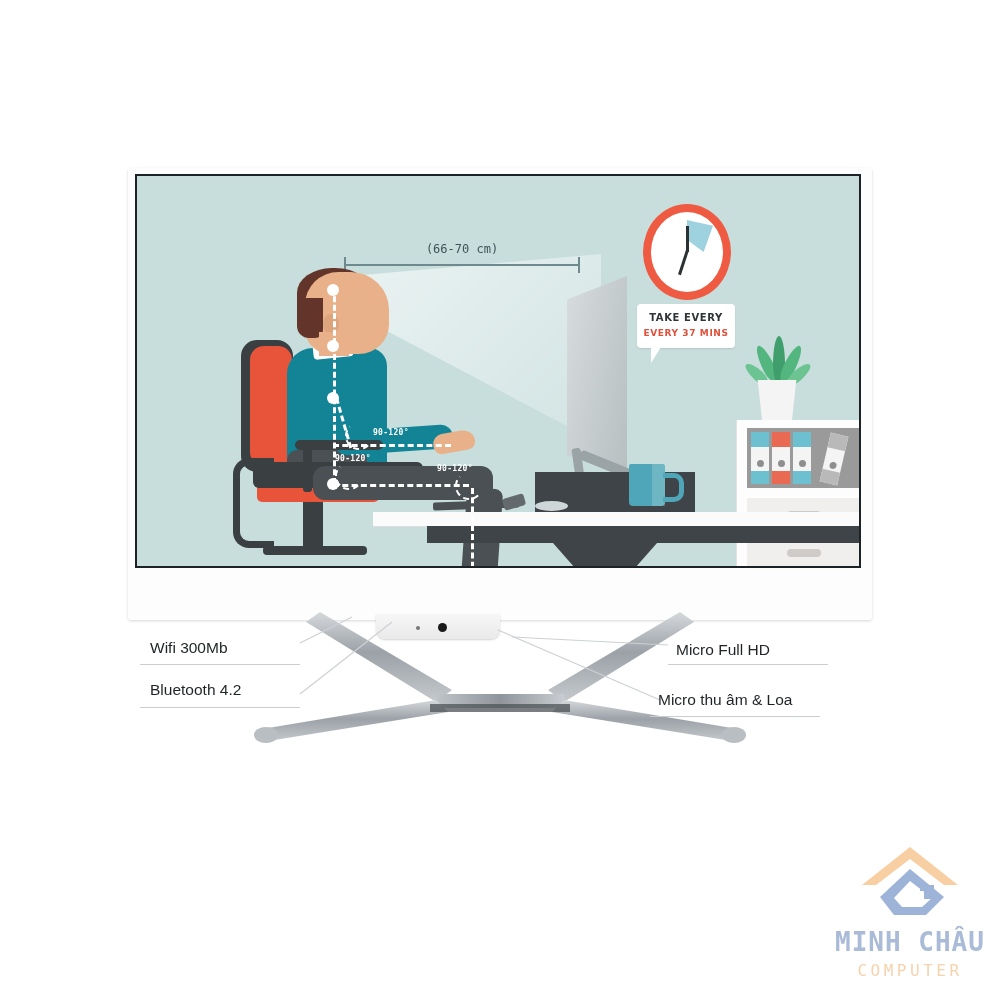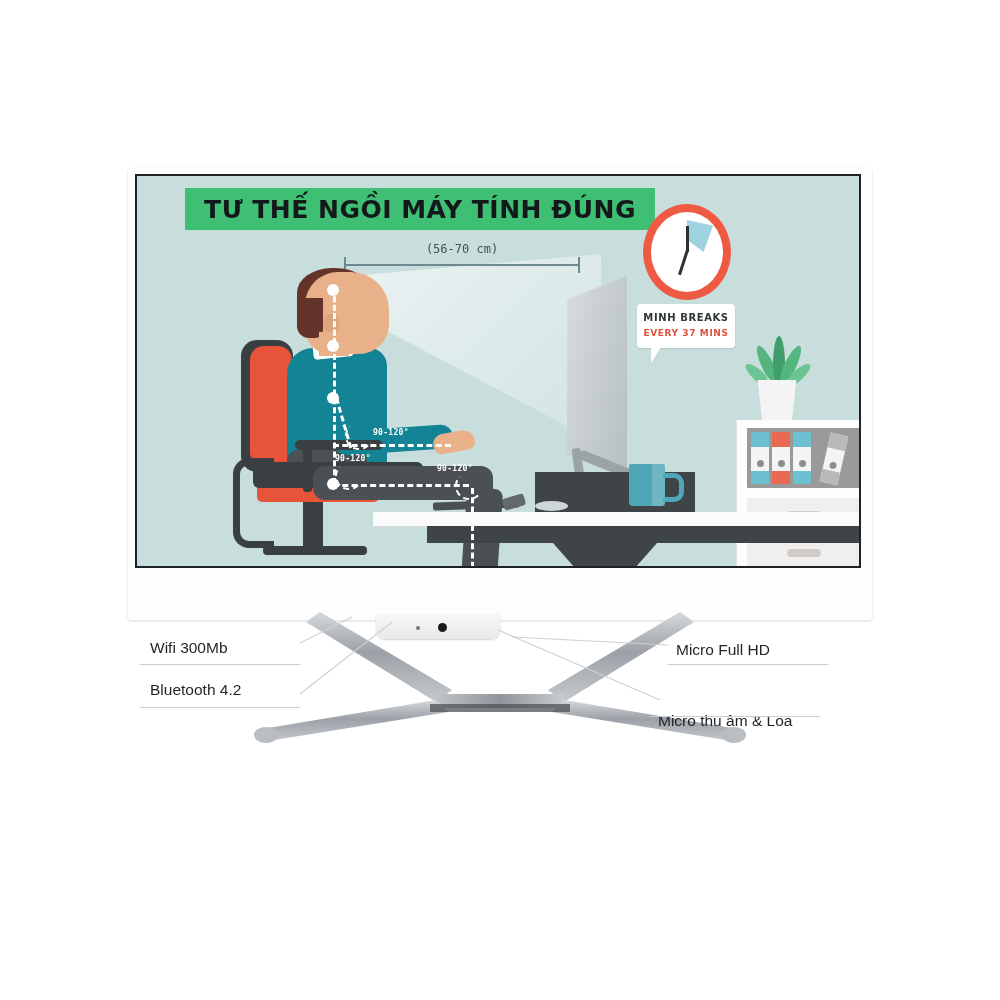--- a/index.html
+++ b/index.html
@@ -215,41 +215,38 @@
 
 <div id="stage">
 
   <div class="monitor">
     <div class="bezel"></div>
     <div class="screen-frame"></div>
 
     <div class="screen">
       <div class="wall"></div>
 
-      <div class="title-banner">
-        <span>TƯ THẾ NGỒI MÁY TÍNH ĐÚNG</span>
-      </div>
 
       <div class="cone"></div>
 
       <div class="meas">
         <div class="line"></div>
         <div class="capL"></div>
         <div class="capR"></div>
-        <div class="lbl">(56-70 cm)</div>
+        <div class="lbl">(66-70 cm)</div>
       </div>
 
       <div class="clock">
         <div class="wedge"></div>
         <div class="hand-h"></div>
         <div class="hand-m"></div>
       </div>
 
       <div class="bubble">
-        <div class="l1">MINH BREAKS</div>
+        <div class="l1">TAKE EVERY</div>
         <div class="l2">EVERY 37 MINS</div>
         <div class="tail"></div>
       </div>
 
       <div>
         <div class="leaf" style="left:624px;top:168px;width:12px;height:40px;background:#53b67f;transform:rotate(-26deg);"></div>
         <div class="leaf" style="left:636px;top:160px;width:12px;height:48px;background:#3f9e6b;"></div>
         <div class="leaf" style="left:648px;top:168px;width:12px;height:40px;background:#53b67f;transform:rotate(26deg);"></div>
         <div class="leaf" style="left:614px;top:184px;width:11px;height:28px;background:#6cc492;transform:rotate(-48deg);"></div>
         <div class="leaf" style="left:657px;top:184px;width:11px;height:28px;background:#6cc492;transform:rotate(48deg);"></div>
@@ -395,17 +392,27 @@
 
   <div class="callout" style="left:150px;top:639px;text-align:center;">Wifi 300Mb</div>
   <div class="cal-rule" style="left:140px;top:664px;width:160px;"></div>
 
   <div class="callout" style="left:150px;top:681px;">Bluetooth 4.2</div>
   <div class="cal-rule" style="left:140px;top:707px;width:160px;"></div>
 
   <div class="callout" style="left:676px;top:641px;">Micro Full HD</div>
   <div class="cal-rule" style="left:668px;top:664px;width:160px;"></div>
 
-  <div class="callout" style="left:658px;top:691px;margin-top:21px;">Micro thu âm &amp; Loa</div>
+  <div class="callout" style="left:658px;top:691px;">Micro thu âm &amp; Loa</div>
   <div class="cal-rule" style="left:650px;top:716px;width:170px;"></div>
 
+  <div class="wm">
+    <svg class="wm-mark" viewBox="0 0 104 76">
+      <path d="M52 2 L100 40 L86 40 L52 14 L18 40 L4 40 Z" fill="#f8cfa2"></path>
+      <path d="M52 24 L86 52 L68 70 L36 70 L22 52 Z" fill="#9db4d8"></path>
+      <path d="M52 36 L74 53 L64 62 L44 62 L36 53 Z" fill="#ffffff"></path>
+      <path d="M62 40 L76 40 L76 54 L66 54 L66 46 L62 46 Z" fill="#9db4d8"></path>
+    </svg>
+    <div class="wm-name">MINH CHÂU</div>
+    <div class="wm-sub">COMPUTER</div>
+  </div>
 
 </div>
 
 </body></html>

